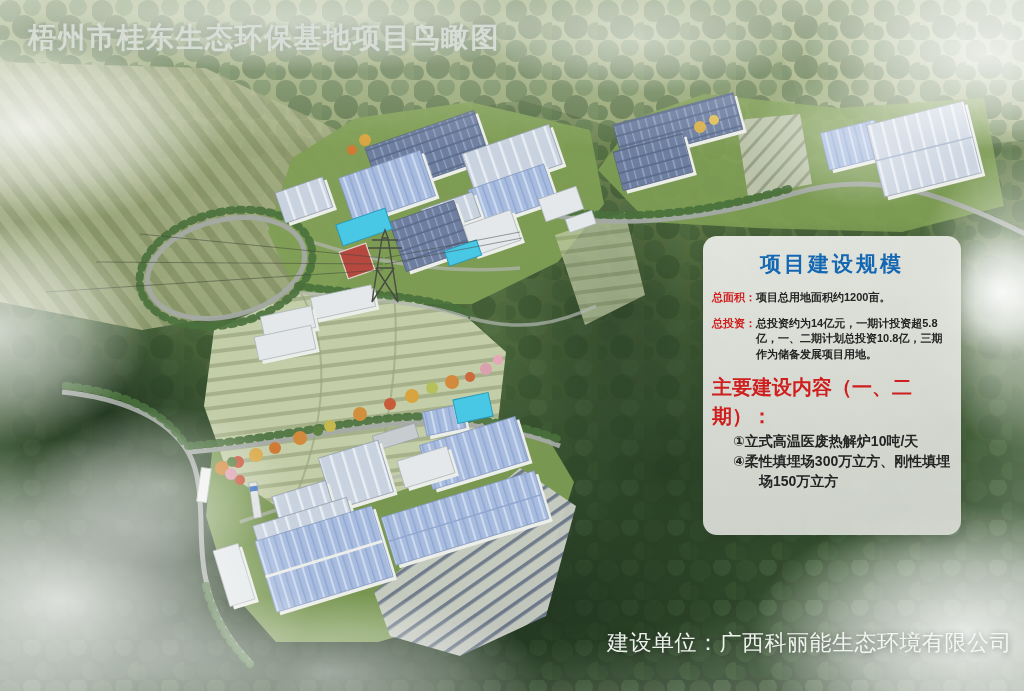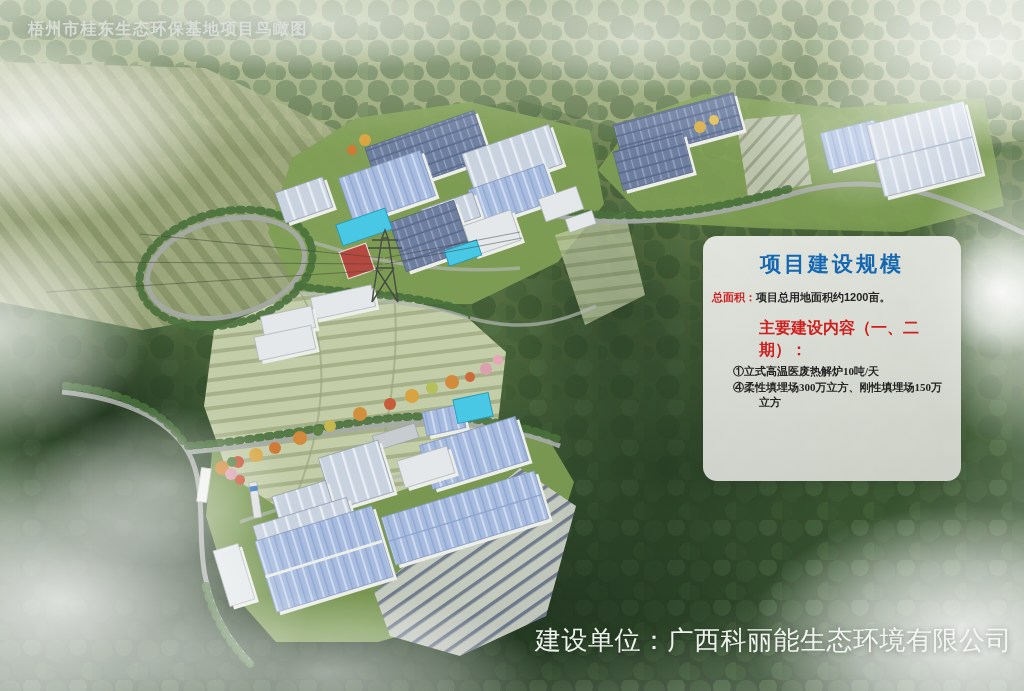--- a/index.html
+++ b/index.html
@@ -10,54 +10,54 @@
     --credit-color:rgba(246,249,245,0.96);
   }
   *{margin:0;padding:0;box-sizing:border-box}
   html,body{width:1024px;height:691px;overflow:hidden}
   body{font-family:"Liberation Sans","DejaVu Sans",sans-serif;background:#44603a}
   .stage{position:relative;width:1024px;height:691px;overflow:hidden}
   .stage svg{position:absolute;inset:0;display:block}
 
   .title-overlay{
     position:absolute;left:28px;top:19px;
-    font-size:16px;font-weight:600;letter-spacing:1.5px;
+    font-size:28px;font-weight:600;letter-spacing:1.5px;
     color:var(--overlay-title-color);
     text-shadow:0 0 8px rgba(140,150,140,.55);
     white-space:nowrap;
   }
   .credit-line{
     position:absolute;right:12px;bottom:33px;
-    font-size:26px;font-weight:500;letter-spacing:.5px;
+    font-size:22px;font-weight:500;letter-spacing:.5px;
     color:var(--credit-color);
     text-shadow:0 1px 6px rgba(10,20,10,.45);
     white-space:nowrap;
   }
   .panel{
-    position:absolute;left:703px;top:236px;width:258px;height:245px;
+    position:absolute;left:703px;top:236px;width:258px;height:299px;
     background:linear-gradient(165deg,rgba(233,235,229,.95),rgba(219,221,215,.9));
     border-radius:14px;
     box-shadow:0 3px 16px rgba(35,45,35,.28);
     padding:12px 9px 0 9px;
   }
   .panel h2{
     font-size:21px;font-weight:800;text-align:center;letter-spacing:3px;
     color:var(--panel-title-blue);margin:2px 0 12px;
   }
   .panel .row{display:flex;font-size:11px;font-weight:700;line-height:1.42;color:var(--panel-body-text)}
   .panel .row + .row{margin-top:10px}
   .panel .lab{color:var(--panel-label-red);flex:0 0 auto;white-space:nowrap}
   .panel .section{
-    font-size:16px;font-weight:800;line-height:1.42;
-    color:var(--panel-label-red);margin-top:11px;margin-left:47px;
+    font-size:20px;font-weight:800;line-height:1.42;
+    color:var(--panel-label-red);margin-top:11px;
   }
   .panel ul{list-style:none;margin-top:2px}
   .panel li{
-    font-size:11px;font-weight:700;line-height:1.42;color:var(--panel-body-text);
-    padding-left:47px;text-indent:-26px;font-family:Liberation Serif, serif;
+    font-size:14px;font-weight:700;line-height:1.42;color:var(--panel-body-text);
+    padding-left:47px;text-indent:-26px;
   }
 
   
   .wall{fill:#eceee9}
   .r-solar{fill:url(#solar);stroke:#55627e;stroke-width:.7}
   .r-light{fill:url(#roofL);stroke:#8e99a8;stroke-width:.7}
   .r-blue{fill:url(#roofB);stroke:#7f95bd;stroke-width:.7}
   .r-white{fill:#e4e8ea;stroke:#aab2b8;stroke-width:.7}
   .road{stroke:#a4aaa4;stroke-width:5;fill:none;opacity:.95}
   .road-thin{stroke:#b0b6b0;stroke-width:3.5;fill:none;opacity:.7}
@@ -376,20 +376,24 @@
 </svg>
 
   <div class="title-overlay">梧州市桂东生态环保基地项目鸟瞰图</div>
 
   <aside class="panel">
     <h2>项目建设规模</h2>
     <div class="row">
       <span class="lab">总面积：</span>
       <span class="txt">项目总用地面积约1200亩。</span>
     </div>
+    <div class="row">
+      <span class="lab">总投资：</span>
+      <span class="txt">总投资约为14亿元，一期计投资超5.8亿，一、二期计划总投资10.8亿，三期作为储备发展项目用地。</span>
+    </div>
     <div class="section">主要建设内容（一、二期）：</div>
     <ul>
       <li>①立式高温医废热解炉10吨/天</li>
       <li>④柔性填埋场300万立方、刚性填埋场150万立方</li>
     </ul>
   </aside>
 
   <div class="credit-line">建设单位：广西科丽能生态环境有限公司</div>
 </div>
 

